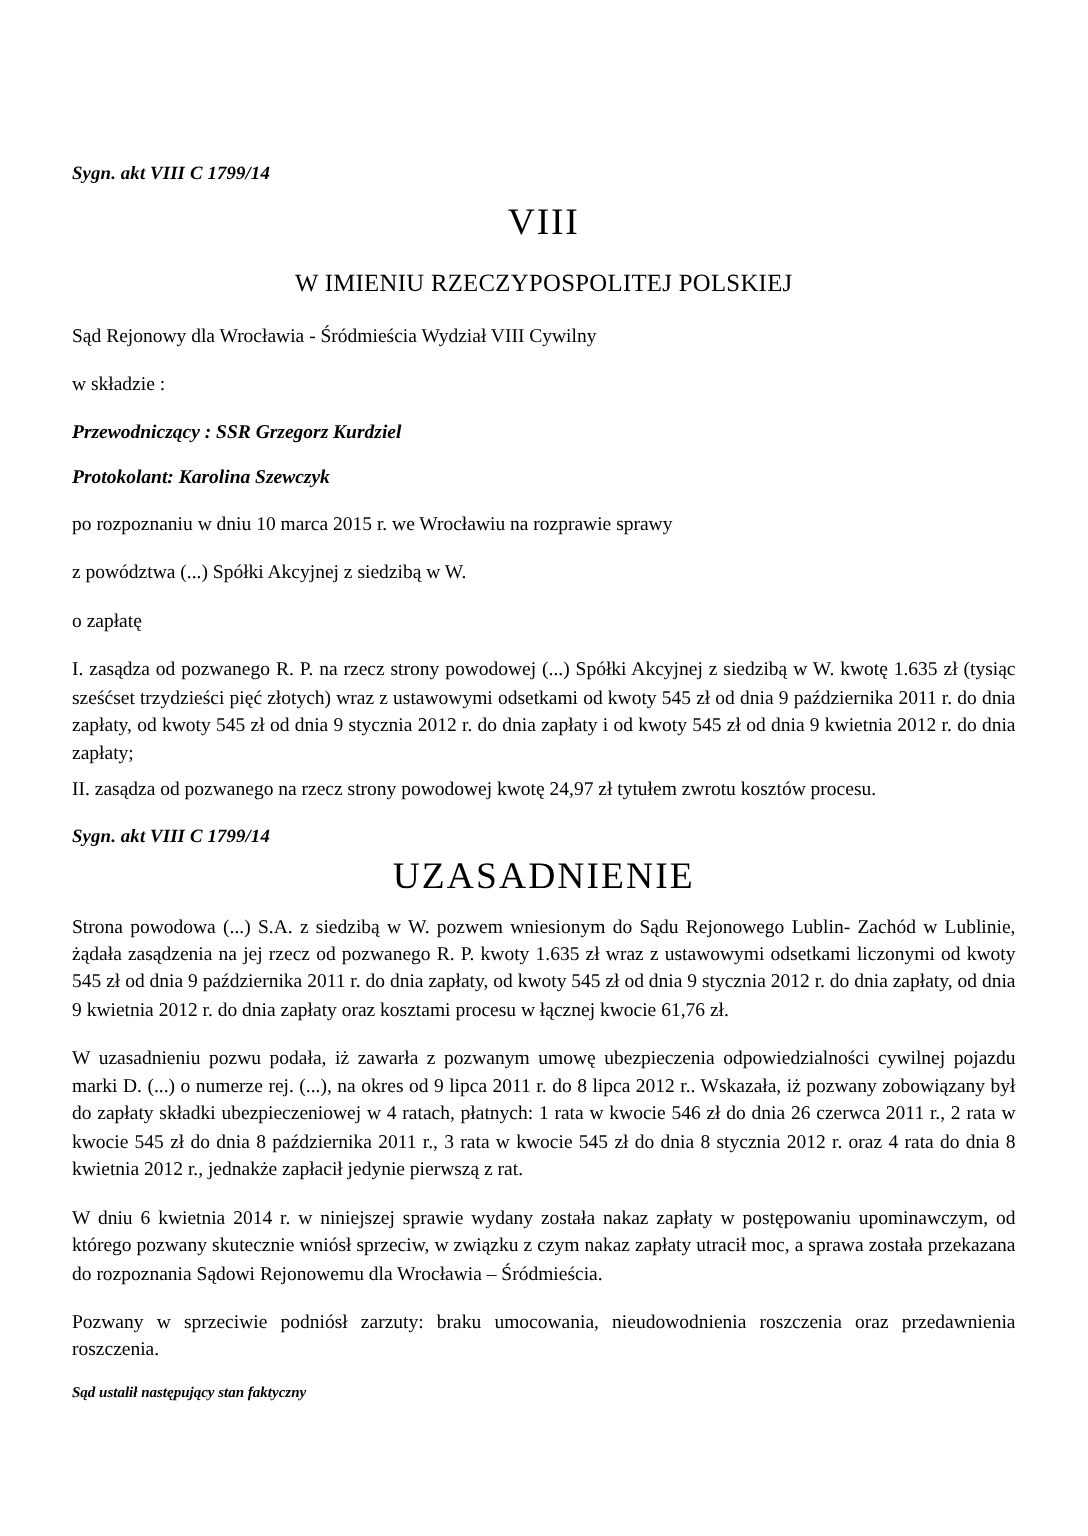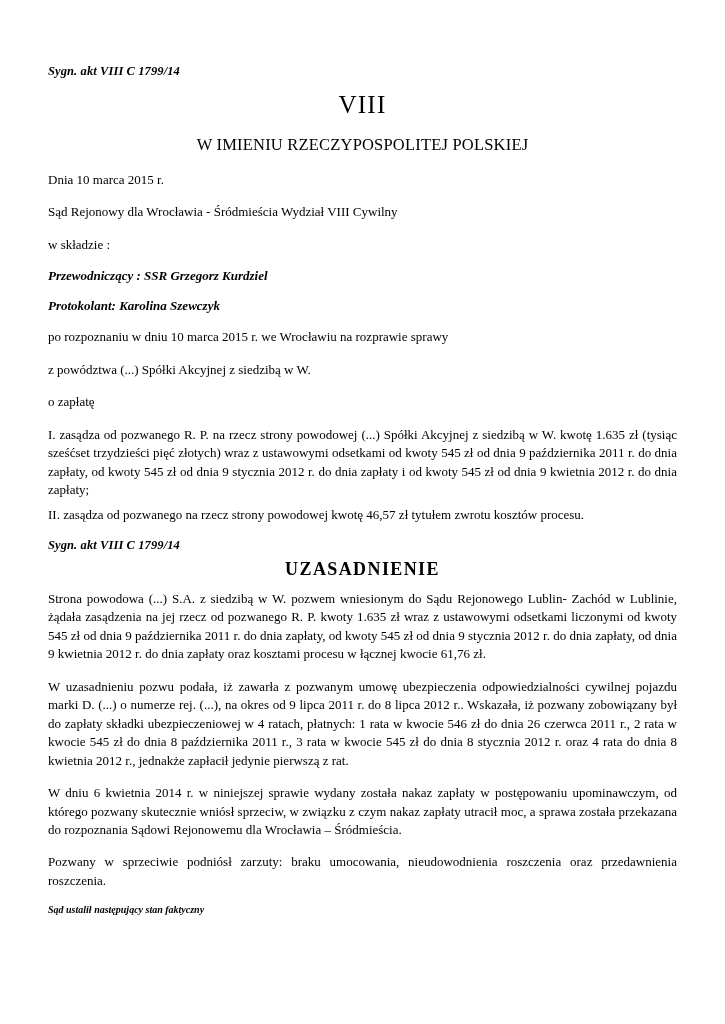--- a/index.html
+++ b/index.html
@@ -11,21 +11,21 @@
     width: 725px;
     height: 1024px;
     font-family: "Liberation Serif", "DejaVu Serif", serif;
     color: #000000;
     overflow: hidden;
   }
   .page {
     width: 725px;
     height: 1024px;
     box-sizing: border-box;
-    padding: 64px 48px 20px 48px;
+    padding: 108px 48px 20px 48px;
     position: relative;
   }
   .case-no {
     font-weight: bold;
     font-style: italic;
     font-size: 12.5px;
     letter-spacing: 0.1px;
     margin: 0 0 12px 0;
   }
   .doc-title {
@@ -50,24 +50,24 @@
     text-align: justify;
   }
   p.emph {
     font-weight: bold;
     font-style: italic;
     font-size: 13px;
     margin: 0 0 14px 0;
   }
   .section-heading {
     text-align: center;
-    font-size: 18px;
+    font-size: 25px;
     letter-spacing: 1.4px;
     margin: 6px 0 10px 0;
-    font-weight: bold;
+    font-weight: normal;
   }
   .case-no.second {
     margin-top: 2px;
     margin-bottom: 2px;
   }
   .ruling-block p.body {
     margin-bottom: 6px;
   }
   .ruling-block p.body.last {
     margin-bottom: 14px;
@@ -85,32 +85,31 @@
 </head>
 <body>
 
 <div class="page">
 
   <div class="case-no">Sygn. akt VIII C 1799/14</div>
 
   <div class="doc-title">VIII</div>
   <div class="doc-subtitle">W IMIENIU RZECZYPOSPOLITEJ POLSKIEJ</div>
 
-  <p class="body">Dnia 10 marca 2015 r.</p>
   <p class="body">Sąd Rejonowy dla Wrocławia - Śródmieścia Wydział VIII Cywilny</p>
   <p class="body">w składzie :</p>
   <p class="emph">Przewodniczący : SSR Grzegorz Kurdziel</p>
   <p class="emph">Protokolant: Karolina Szewczyk</p>
   <p class="body">po rozpoznaniu w dniu 10 marca 2015 r. we Wrocławiu na rozprawie sprawy</p>
   <p class="body">z powództwa  (...) Spółki Akcyjnej z siedzibą w W.</p>
   <p class="body">o zapłatę</p>
 
   <div class="ruling-block">
     <p class="body">I.  zasądza od pozwanego R. P. na rzecz strony powodowej  (...) Spółki Akcyjnej z siedzibą w W. kwotę 1.635 zł (tysiąc sześćset trzydzieści pięć złotych) wraz z ustawowymi odsetkami od kwoty 545 zł od dnia 9 października 2011 r. do dnia zapłaty, od kwoty 545 zł od dnia 9 stycznia 2012 r. do dnia zapłaty i od kwoty 545 zł od dnia 9 kwietnia 2012 r. do dnia zapłaty;</p>
-    <p class="body last">II.  zasądza od pozwanego na rzecz strony powodowej kwotę 46,57 zł tytułem zwrotu kosztów procesu.</p>
+    <p class="body last">II.  zasądza od pozwanego na rzecz strony powodowej kwotę 24,97 zł tytułem zwrotu kosztów procesu.</p>
   </div>
 
   <div class="case-no second">Sygn. akt VIII C 1799/14</div>
 
   <div class="section-heading">UZASADNIENIE</div>
 
   <p class="body just-para">Strona powodowa  (...) S.A. z siedzibą w W. pozwem wniesionym do Sądu Rejonowego Lublin- Zachód w Lublinie, żądała zasądzenia na jej rzecz od pozwanego R. P. kwoty 1.635 zł wraz z ustawowymi odsetkami liczonymi od kwoty 545 zł od dnia 9 października 2011 r. do dnia zapłaty, od kwoty 545 zł od dnia 9 stycznia 2012 r. do dnia zapłaty, od dnia 9 kwietnia 2012 r. do dnia zapłaty oraz kosztami procesu w łącznej kwocie 61,76 zł.</p>
   <p class="body just-para">W uzasadnieniu pozwu podała, iż zawarła z pozwanym umowę ubezpieczenia odpowiedzialności cywilnej pojazdu marki D. (...) o numerze rej. (...), na okres od 9 lipca 2011 r. do 8 lipca 2012 r.. Wskazała, iż pozwany zobowiązany był do zapłaty składki ubezpieczeniowej w 4 ratach, płatnych: 1 rata w kwocie 546 zł do dnia 26 czerwca 2011 r., 2 rata w kwocie 545 zł do dnia 8 października 2011 r., 3 rata w kwocie 545 zł do dnia 8 stycznia 2012 r. oraz 4 rata do dnia 8 kwietnia 2012 r., jednakże zapłacił jedynie pierwszą z rat.</p>
   <p class="body just-para">W dniu 6 kwietnia 2014 r. w niniejszej sprawie wydany została nakaz zapłaty w postępowaniu upominawczym, od którego pozwany skutecznie wniósł sprzeciw, w związku z czym nakaz zapłaty utracił moc, a sprawa została przekazana do rozpoznania Sądowi Rejonowemu dla Wrocławia – Śródmieścia.</p>
   <p class="body just-para">Pozwany w sprzeciwie podniósł zarzuty: braku umocowania, nieudowodnienia roszczenia oraz przedawnienia roszczenia.</p>

